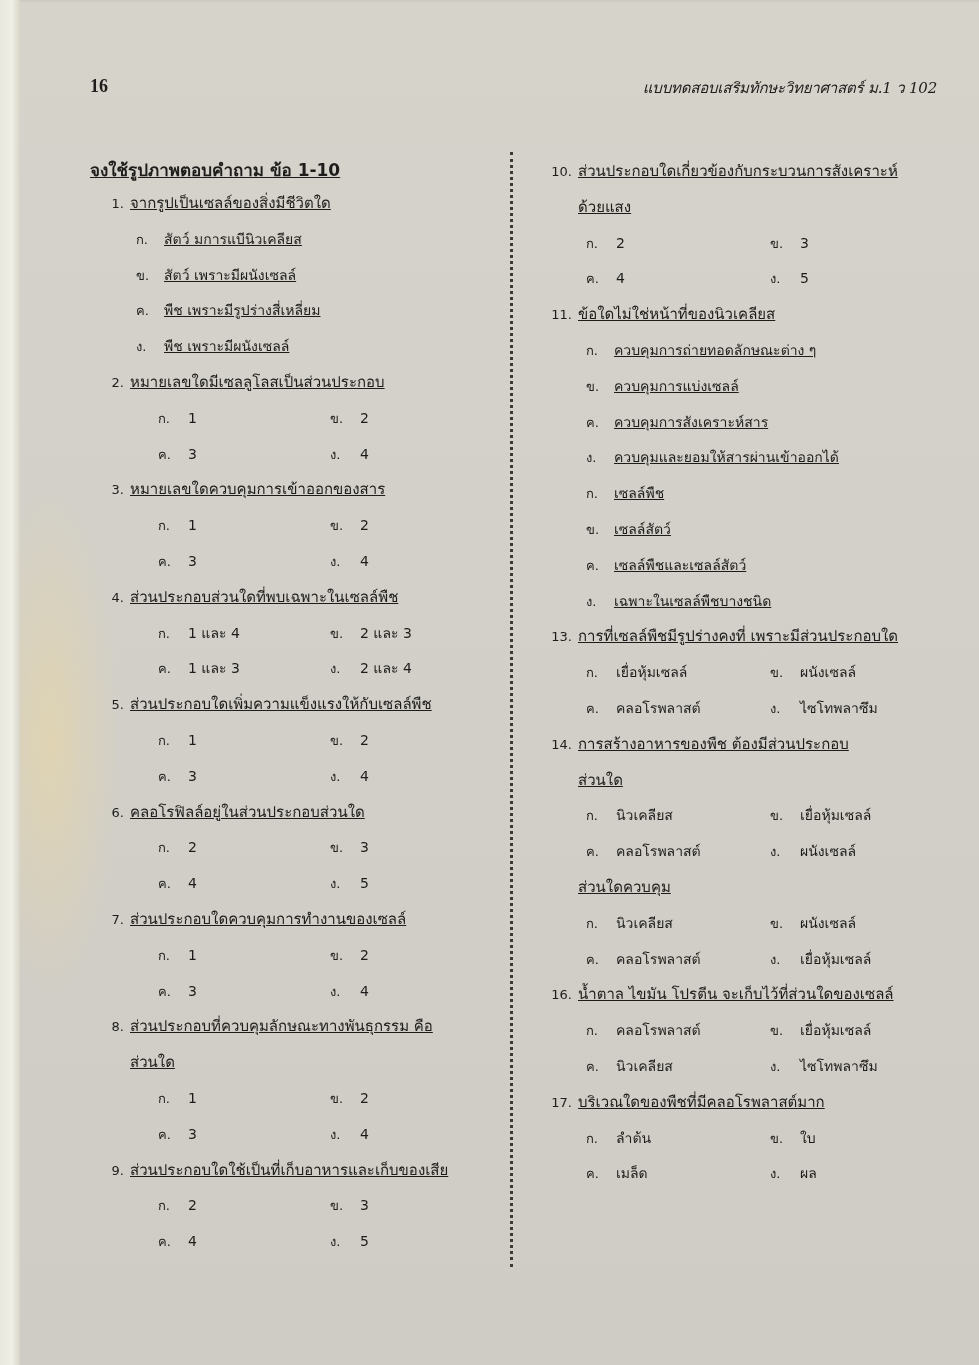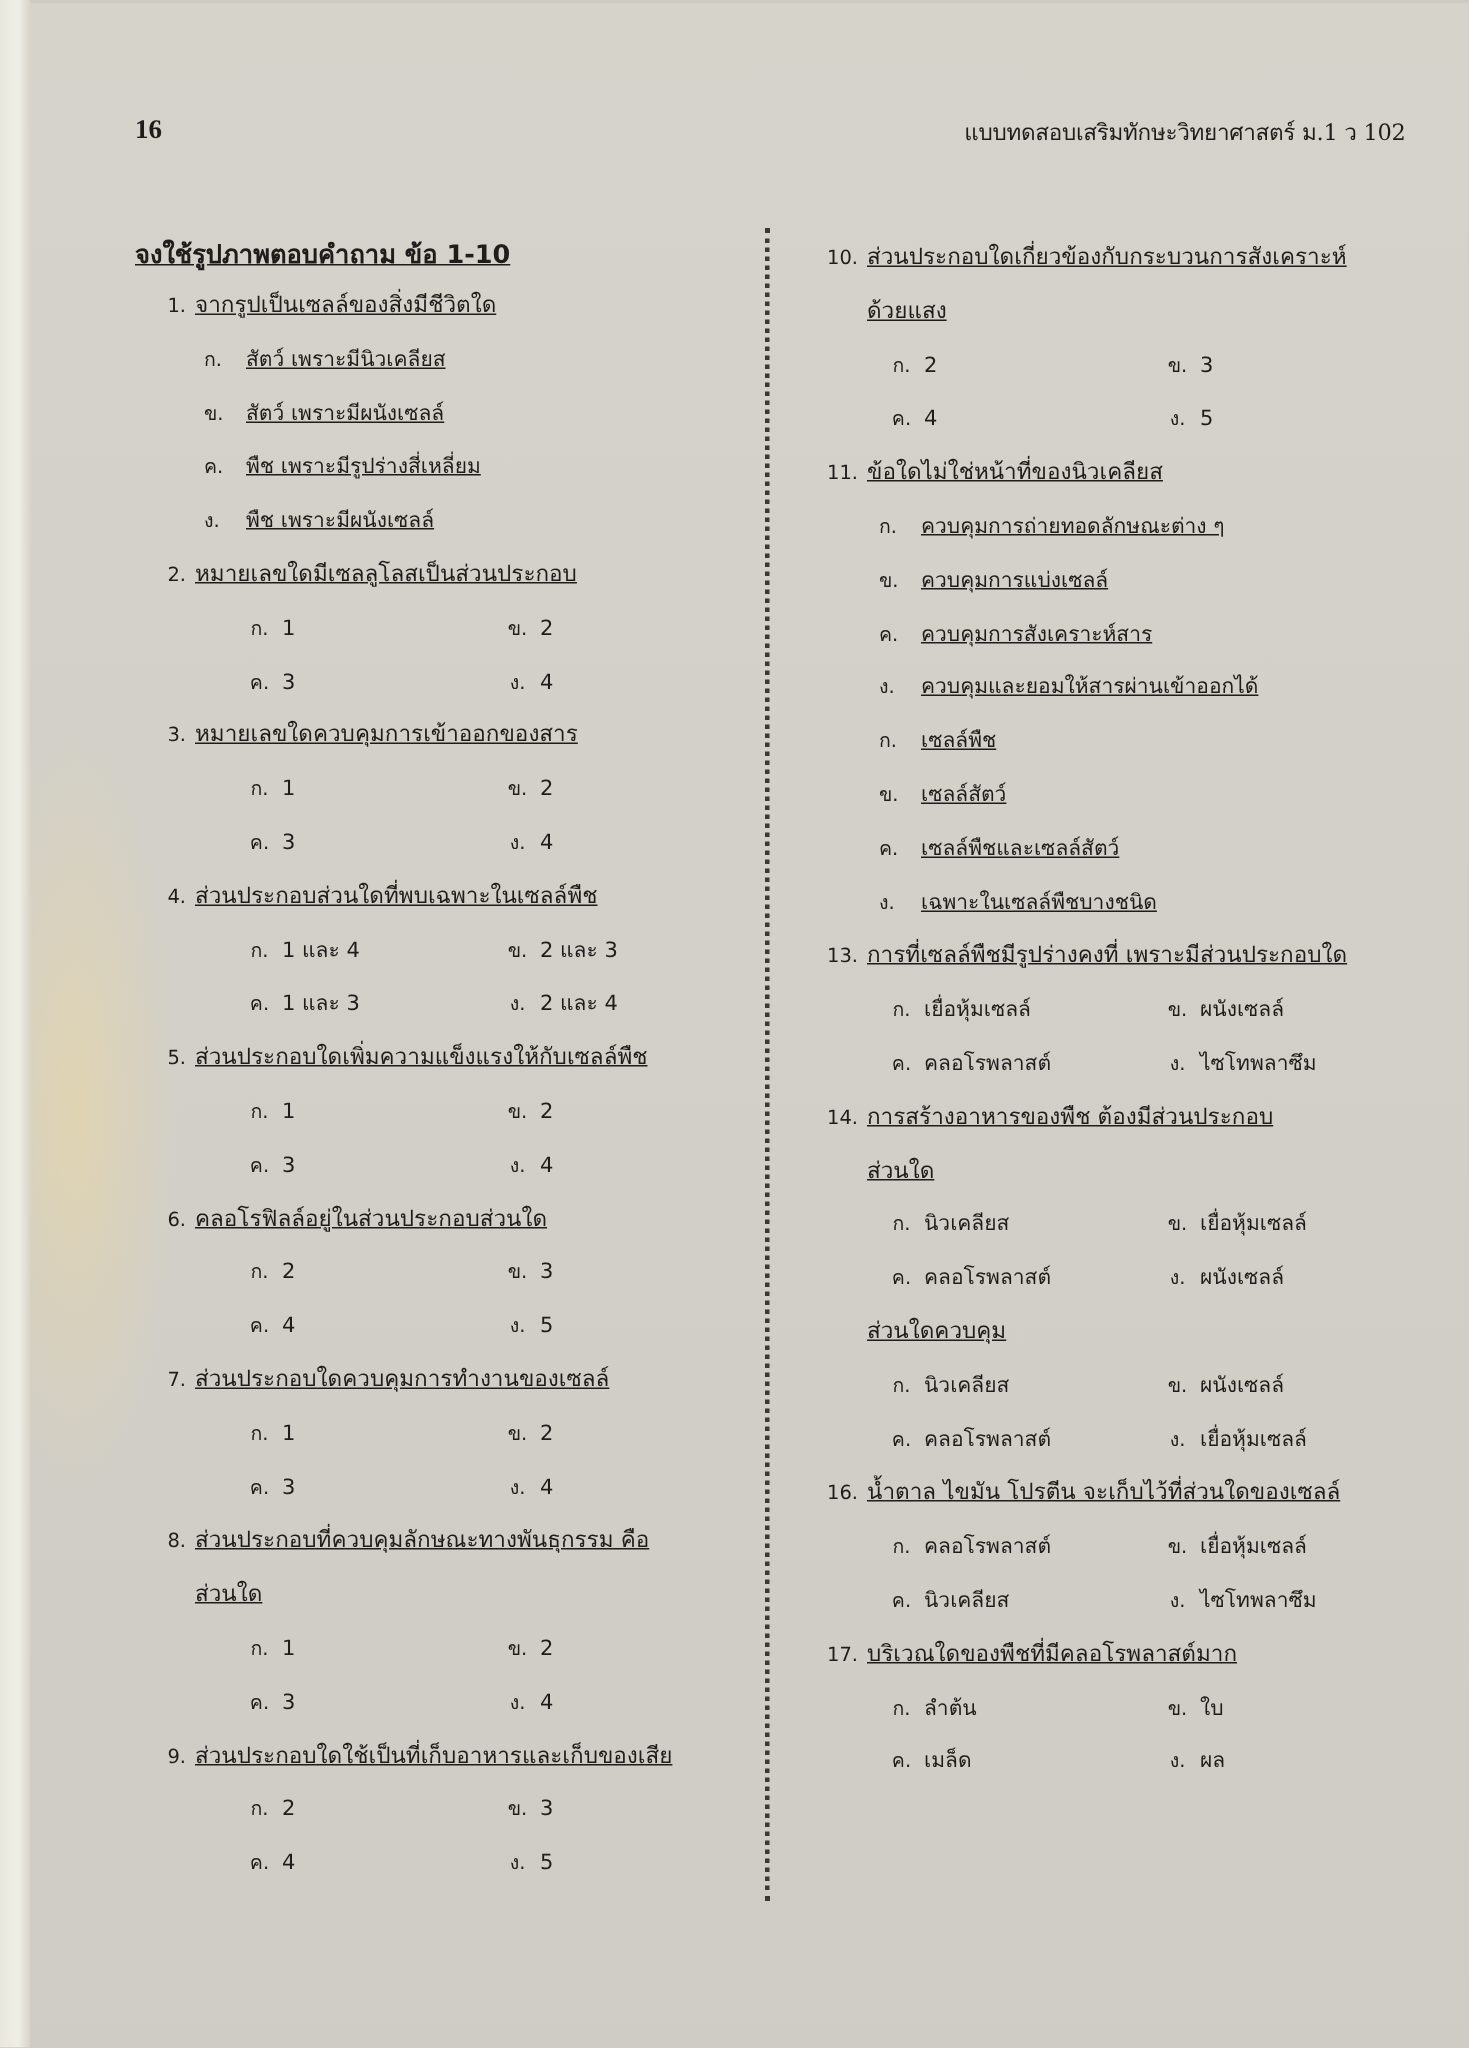--- a/index.html
+++ b/index.html
@@ -21,21 +21,21 @@
   }
   .header {
     position:absolute; top:72px; left:0; right:0; height:28px;
   }
   .page-number {
     position:absolute; left:70px; top:2px;
     font-family:"Liberation Serif", serif; font-weight:bold; font-size:18px;
   }
   .running-title {
     position:absolute; right:42px; top:2px;
-    font-family:"DejaVu Serif", serif; font-size:15px;
+    font-family:"DejaVu Serif", serif; font-style:italic; font-size:15px;
     letter-spacing:-0.2px;
   }
   .column {
     position:absolute; top:152px;text-decoration:underline;
   }
   .col-left { left:70px; width:420px; }
   .col-right { left:514px; width:420px; }
   .divider {
     position:absolute; left:490px; top:150px; width:0; height:1115px;
     border-left:3px dotted #3a3935;
@@ -45,21 +45,21 @@
     margin-left:0;
   }
   .q { font-size:15px; }
   .q-line { height:35.8px; line-height:35.8px; white-space:nowrap; position:relative; }
   .q-num { display:inline-block; width:40px; text-align:right; padding-right:6px; box-sizing:border-box; font-size:13px; }
   .col-right .q-num { width:44px; }
   .q-text { display:inline; }
   .q-cont { padding-left:40px; }
   .col-right .q-cont { padding-left:44px; }
   .opt-row { height:35.8px; line-height:35.8px; white-space:nowrap; position:relative; }
-  .opt { position:absolute; top:0;text-align:center; }
+  .opt { position:absolute; top:0; }
   .opt-a { left:68px; }
   .opt-b { left:240px; }
   .col-right .opt-a { left:52px; }
   .col-right .opt-b { left:236px; }
   .opt-single { padding-left:46px; }
   .col-right .opt-single { padding-left:52px; }
   .opt-letter { display:inline-block; width:30px; font-size:13px; }
   .opt-val { font-size:14px; }
   .opt-single .opt-letter { width:28px; }
 </style>
@@ -75,21 +75,21 @@
     <span class="running-title">แบบทดสอบเสริมทักษะวิทยาศาสตร์ ม.1 ว 102</span>
   </div>
 
   <div class="divider"></div>
 
   <div class="column col-left">
     <div class="section-title">จงใช้รูปภาพตอบคำถาม ข้อ 1-10</div>
 
     <div class="q">
       <div class="q-line"><span class="q-num">1.</span><span class="q-text">จากรูปเป็นเซลล์ของสิ่งมีชีวิตใด</span></div>
-      <div class="opt-row opt-single"><span class="opt-letter">ก.</span><span class="opt-val">สัตว์ เพราะมีนิวเคลียส</span></div>
+      <div class="opt-row opt-single"><span class="opt-letter">ก.</span><span class="opt-val">สัตว์ มการแบีนิวเคลียส</span></div>
       <div class="opt-row opt-single"><span class="opt-letter">ข.</span><span class="opt-val">สัตว์ เพราะมีผนังเซลล์</span></div>
       <div class="opt-row opt-single"><span class="opt-letter">ค.</span><span class="opt-val">พืช เพราะมีรูปร่างสี่เหลี่ยม</span></div>
       <div class="opt-row opt-single"><span class="opt-letter">ง.</span><span class="opt-val">พืช เพราะมีผนังเซลล์</span></div>
     </div>
 
     <div class="q">
       <div class="q-line"><span class="q-num">2.</span><span class="q-text">หมายเลขใดมีเซลลูโลสเป็นส่วนประกอบ</span></div>
       <div class="opt-row">
         <span class="opt opt-a"><span class="opt-letter">ก.</span><span class="opt-val">1</span></span>
         <span class="opt opt-b"><span class="opt-letter">ข.</span><span class="opt-val">2</span></span>

